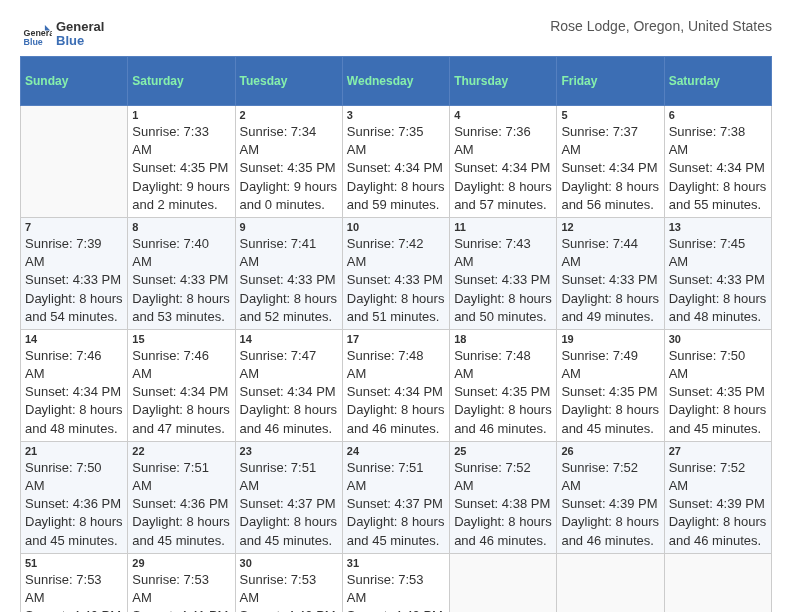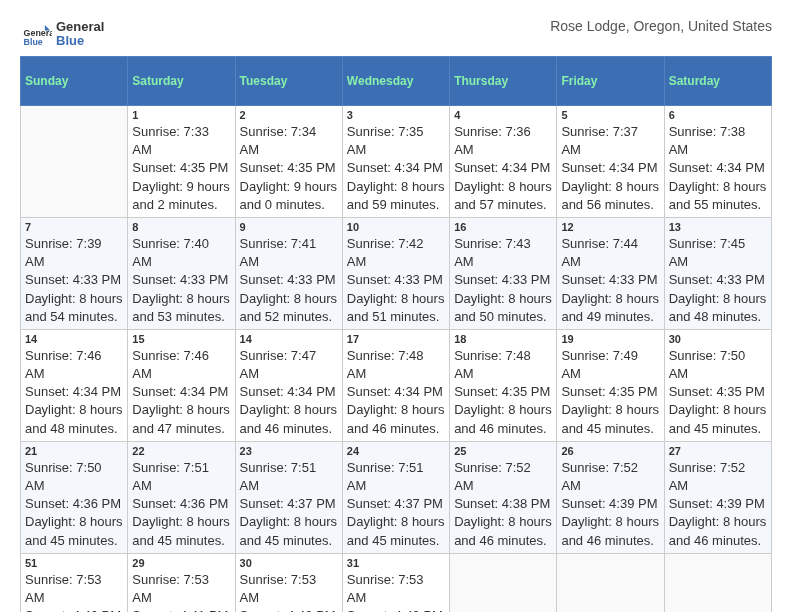--- a/index.html
+++ b/index.html
@@ -169,21 +169,21 @@
           </td>
           <td>
             <span class="day-num">9</span>
             <div class="day-info">Sunrise: 7:41 AM<br>Sunset: 4:33 PM<br>Daylight: 8 hours and 52 minutes.</div>
           </td>
           <td>
             <span class="day-num">10</span>
             <div class="day-info">Sunrise: 7:42 AM<br>Sunset: 4:33 PM<br>Daylight: 8 hours and 51 minutes.</div>
           </td>
           <td>
-            <span class="day-num">16</span>
+            <span class="day-num">11</span>
             <div class="day-info">Sunrise: 7:43 AM<br>Sunset: 4:33 PM<br>Daylight: 8 hours and 50 minutes.</div>
           </td>
           <td>
             <span class="day-num">12</span>
             <div class="day-info">Sunrise: 7:44 AM<br>Sunset: 4:33 PM<br>Daylight: 8 hours and 49 minutes.</div>
           </td>
           <td>
             <span class="day-num">13</span>
             <div class="day-info">Sunrise: 7:45 AM<br>Sunset: 4:33 PM<br>Daylight: 8 hours and 48 minutes.</div>
           </td>

